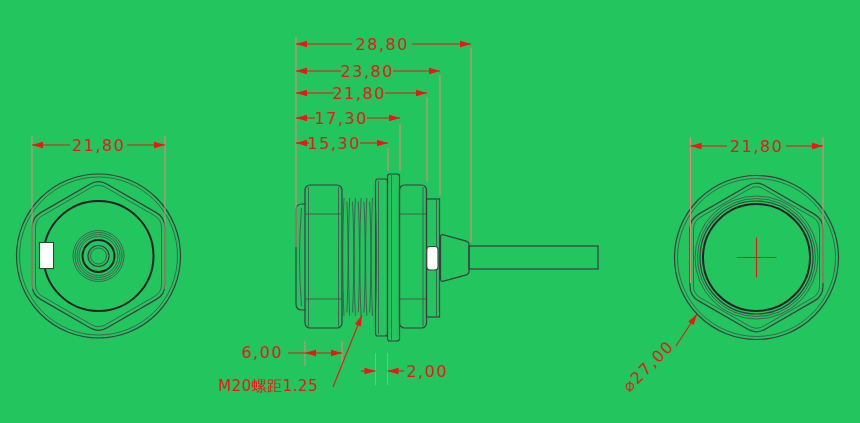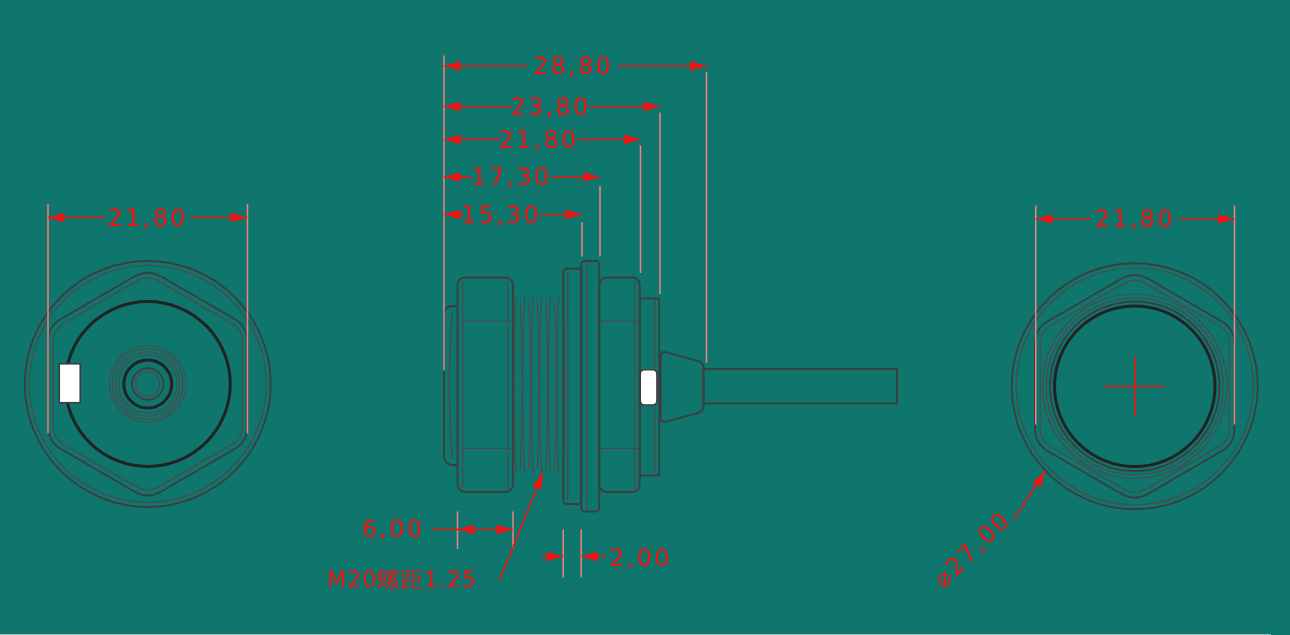--- a/index.html
+++ b/index.html
@@ -1,17 +1,17 @@
 <!DOCTYPE html>
 <html><head>
 <meta charset="utf-8">
 <title>Technical Drawing</title>
 <style>
   html,body{margin:0;padding:0;background:#ffffff;}
-  .stage{position:relative;width:860px;height:423px;background:#0f766e;overflow:hidden;}
+  .stage{position:relative;width:860px;height:423px;background:#22c55e;overflow:hidden;}
   svg{display:block;}
   .geo{fill:none;stroke:#3d3d3f;stroke-width:1.2;}
   .geo-thin{fill:none;stroke:#4a4a4c;stroke-width:0.8;}
   .geo-thick{fill:none;stroke:#222224;stroke-width:2;}
   .whitefill{fill:#ffffff;stroke:#3d3d3f;stroke-width:1.1;}
   .ext{stroke:#f58080;stroke-width:1;fill:none;}
   .dim{stroke:#f21313;stroke-width:1.1;fill:none;}
   .arrow{fill:#f21313;stroke:none;}
   .dimtext{font-family:"DejaVu Sans","Liberation Sans",sans-serif;font-size:16px;letter-spacing:1.5px;fill:#f21313;}
   .dimtext-small{font-family:"DejaVu Sans","Liberation Sans",sans-serif;font-size:15px;letter-spacing:0.5px;fill:#f21313;}

